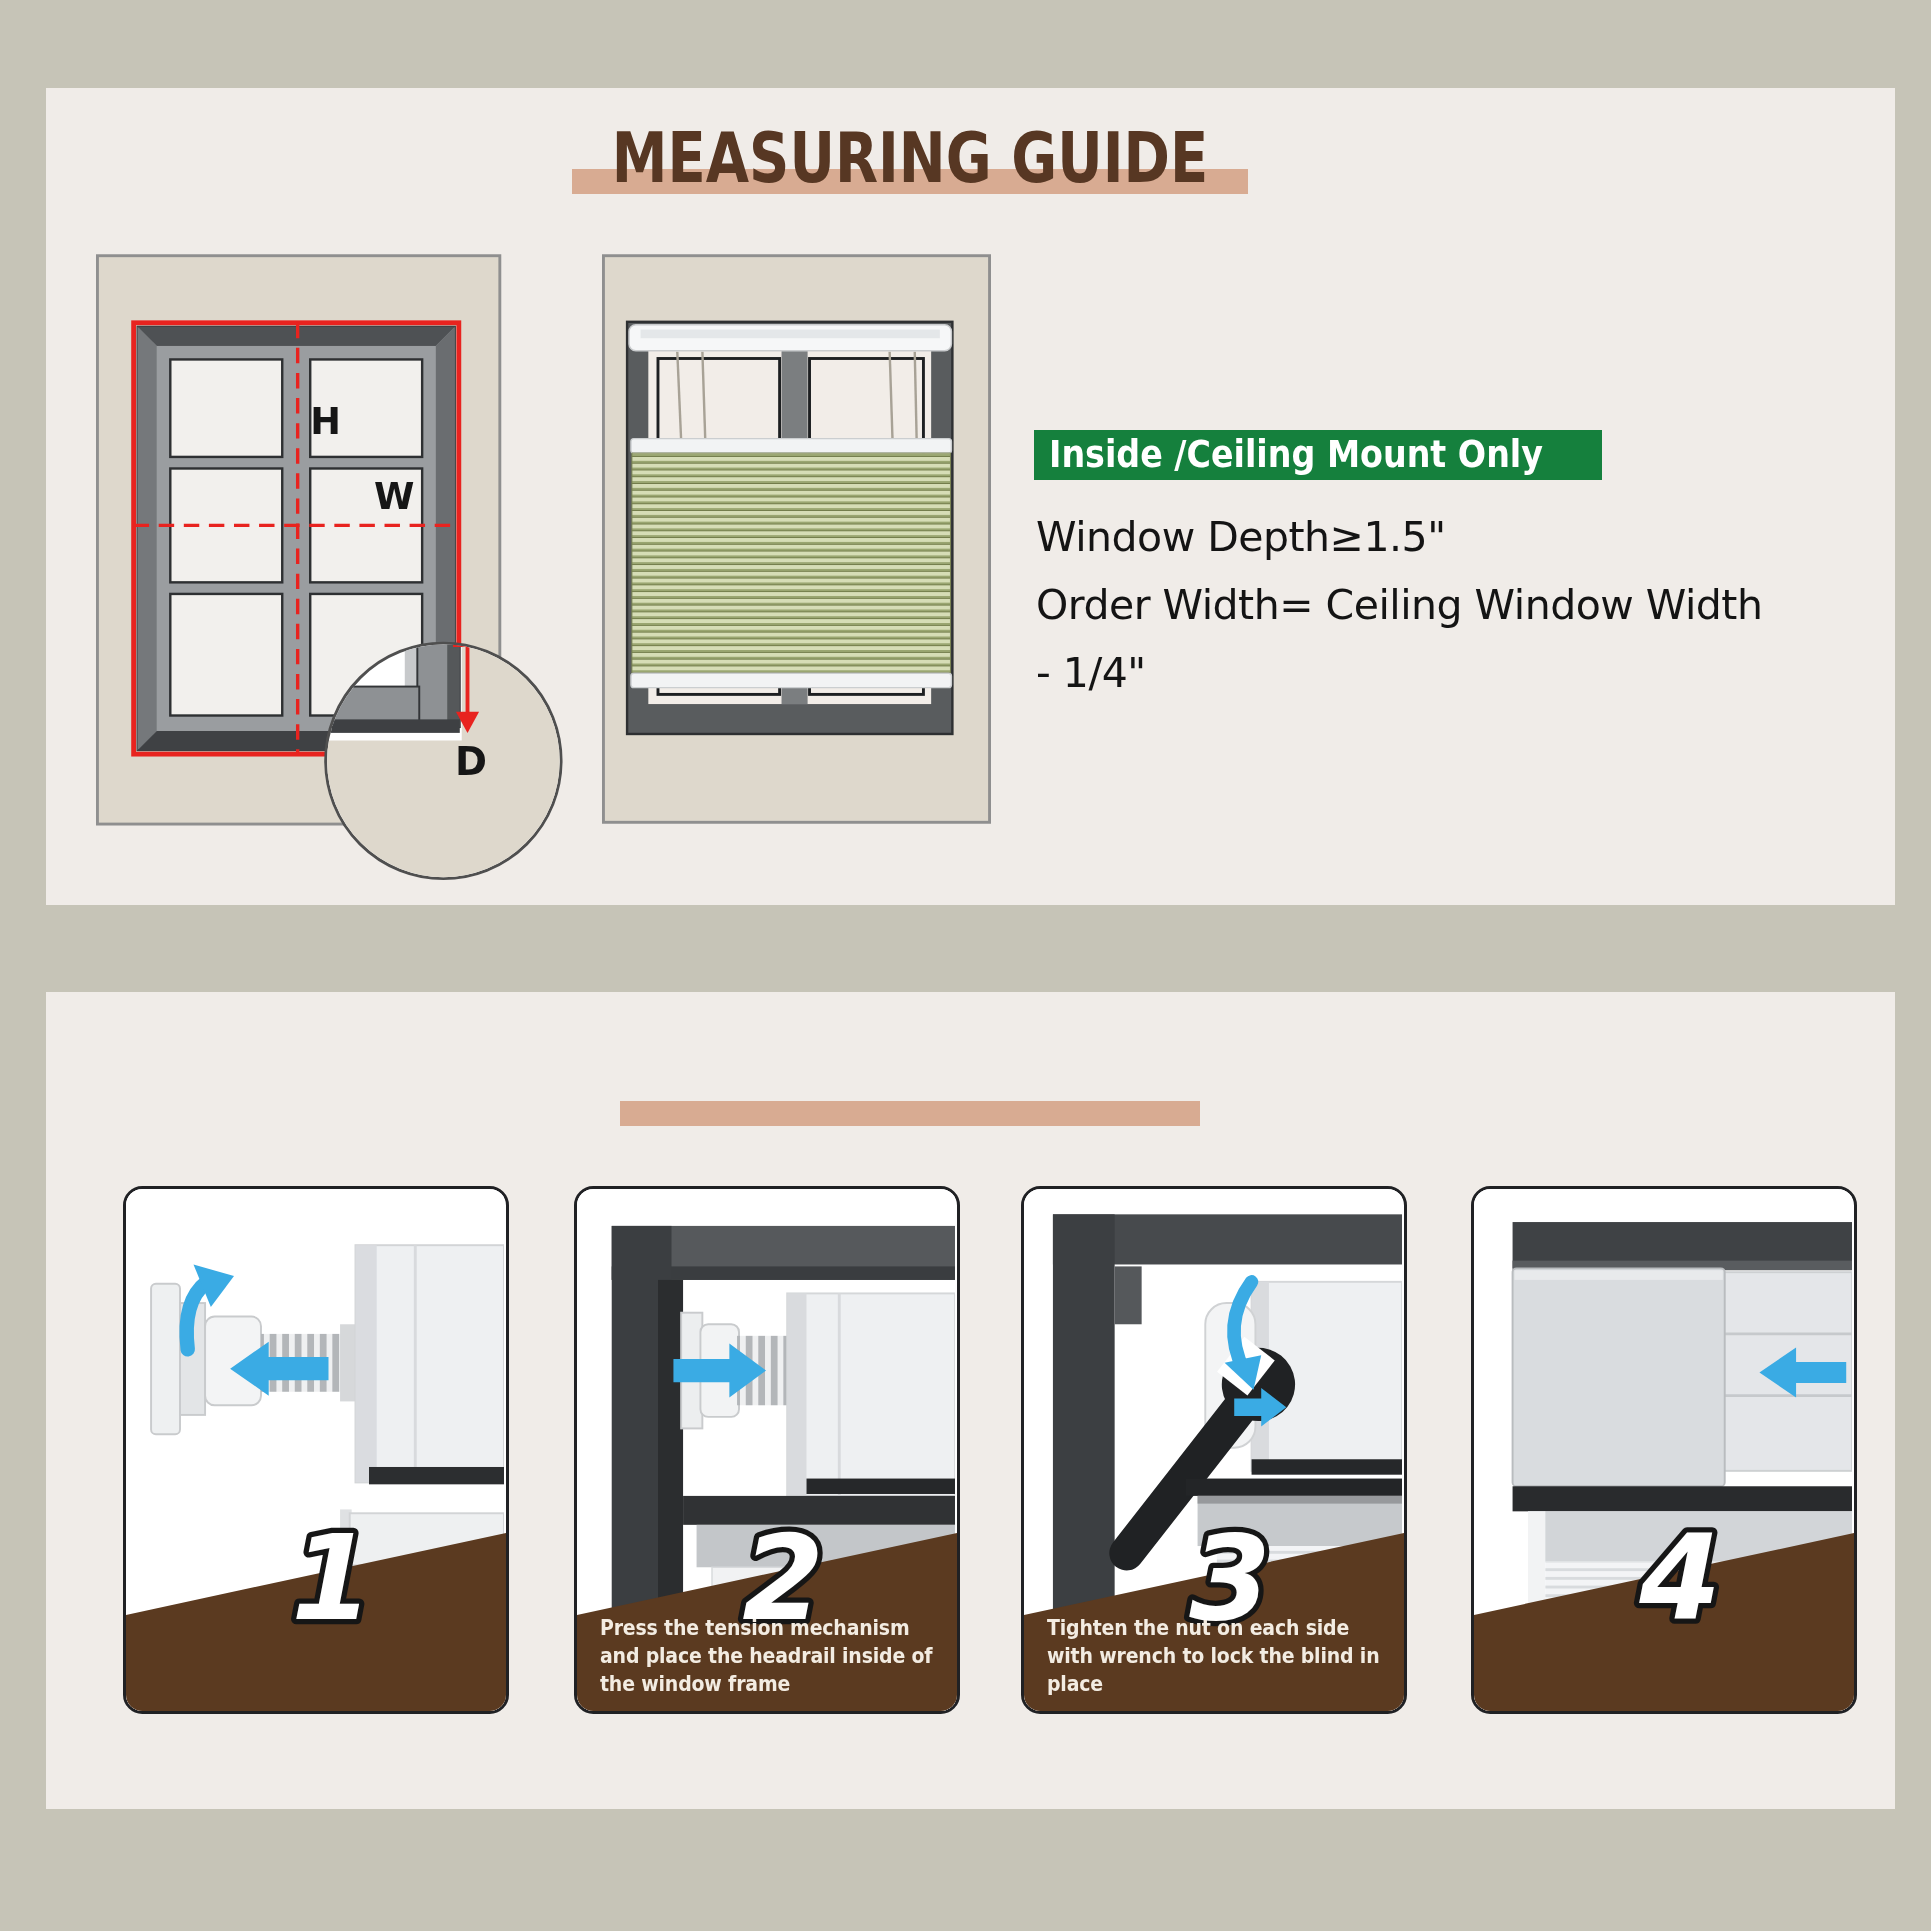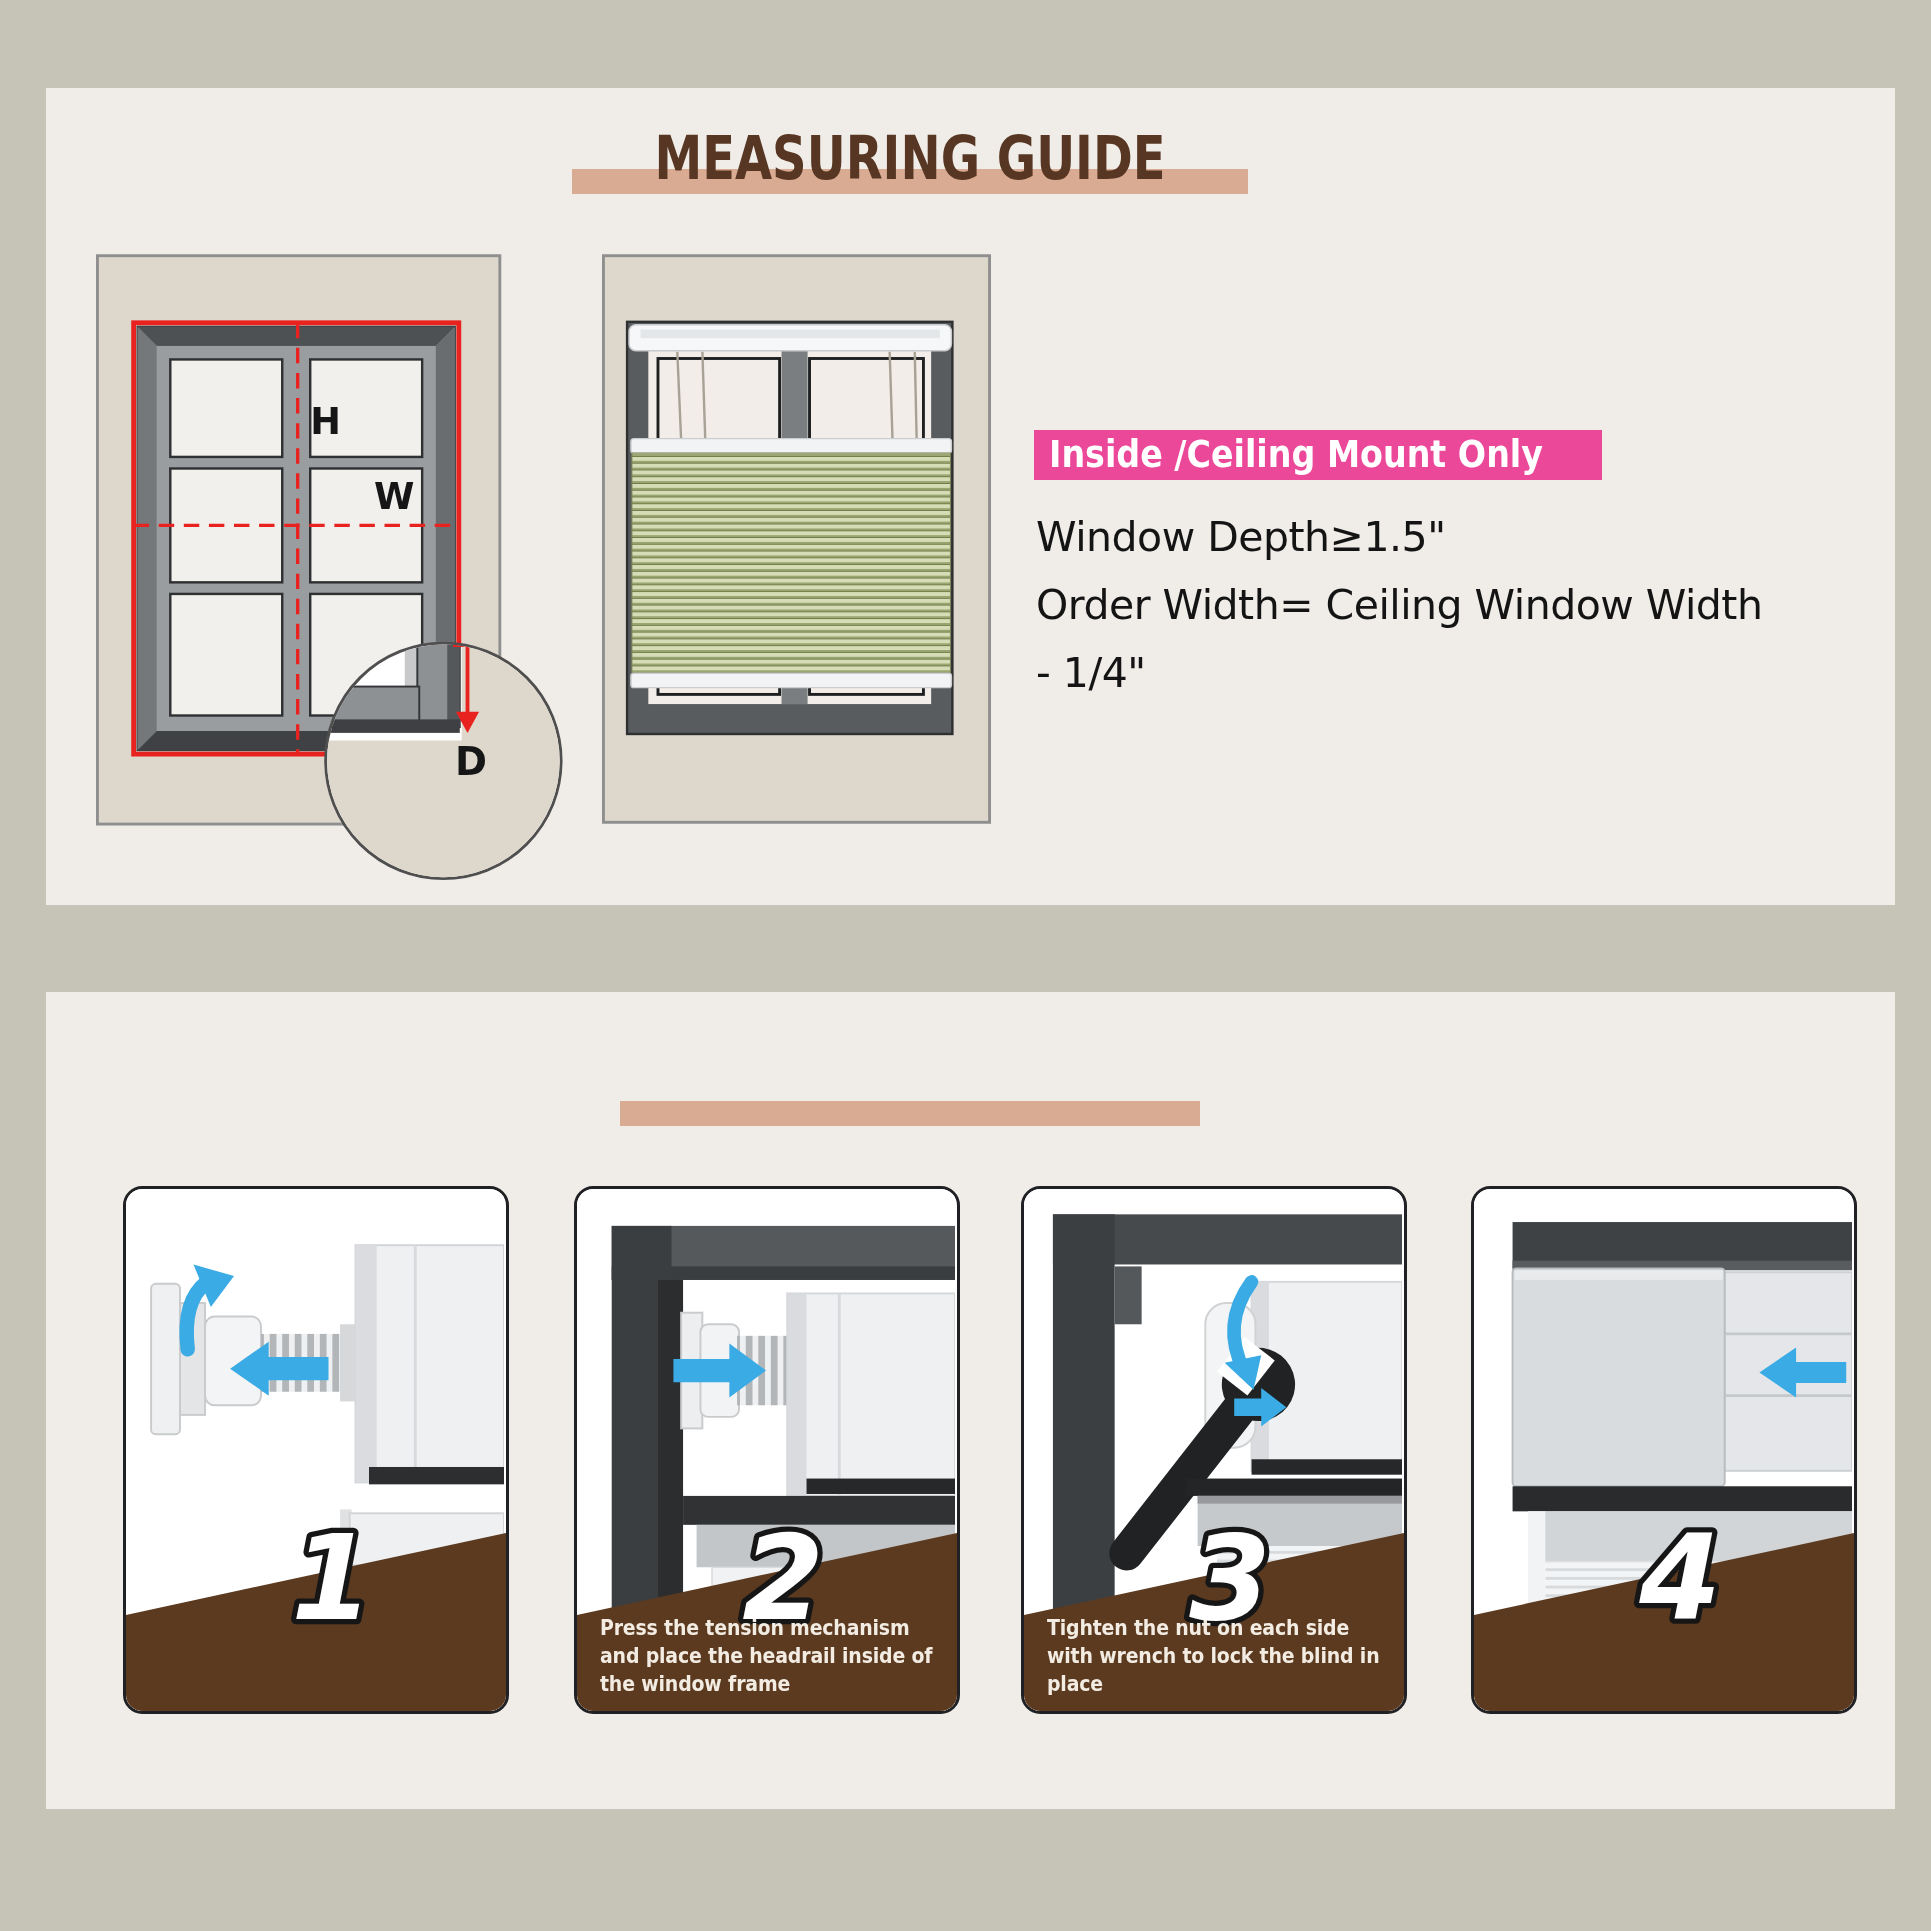--- a/index.html
+++ b/index.html
@@ -13,30 +13,30 @@
   .panel.top{top:88px;}
   .panel.bottom{top:992px;}
 
   
   .title-bar{position:absolute;background:#d8ab92;height:25px;z-index:1;}
   .tb-measure{left:526px;top:81px;width:676px;}
   .tb-install{left:574px;top:109px;width:580px;}
   .sec-title{
     position:absolute;margin:0;z-index:2;white-space:nowrap;
     left:864px;transform:translateX(-50%);
-    font-size:60px;line-height:70px;font-weight:bold;color:#573723;letter-spacing:0px;
+    font-size:70px;line-height:70px;font-weight:bold;color:#573723;letter-spacing:0px;
   }
   .sec-title span{display:inline-block;transform:scaleX(0.8);transform-origin:center;}
   .st-measure{top:35px;}
   .st-install{top:61px;}
 
   
   .mount-box{
     position:absolute;left:988px;top:342px;width:568px;height:50px;
-    background:#ec4899;color:#ffffff;font-weight:bold;font-size:37px;line-height:50px;
+    background:#15803d;color:#ffffff;font-weight:bold;font-size:37px;line-height:50px;
     box-sizing:border-box;padding-left:15.4px;white-space:nowrap;z-index:3;
   }
   .mount-box span{display:inline-block;transform:scaleX(0.9);transform-origin:left center;}
   .spec-lines{position:absolute;left:990px;top:415px;width:850px;z-index:3;}
   .spec-line{font-size:41px;line-height:68px;color:#141414;letter-spacing:-0.5px;white-space:nowrap;}
 
   .diagram{position:absolute;}
   #diagram-measure{left:50px;top:166px;}
   #diagram-shade{left:556px;top:166px;}
 

